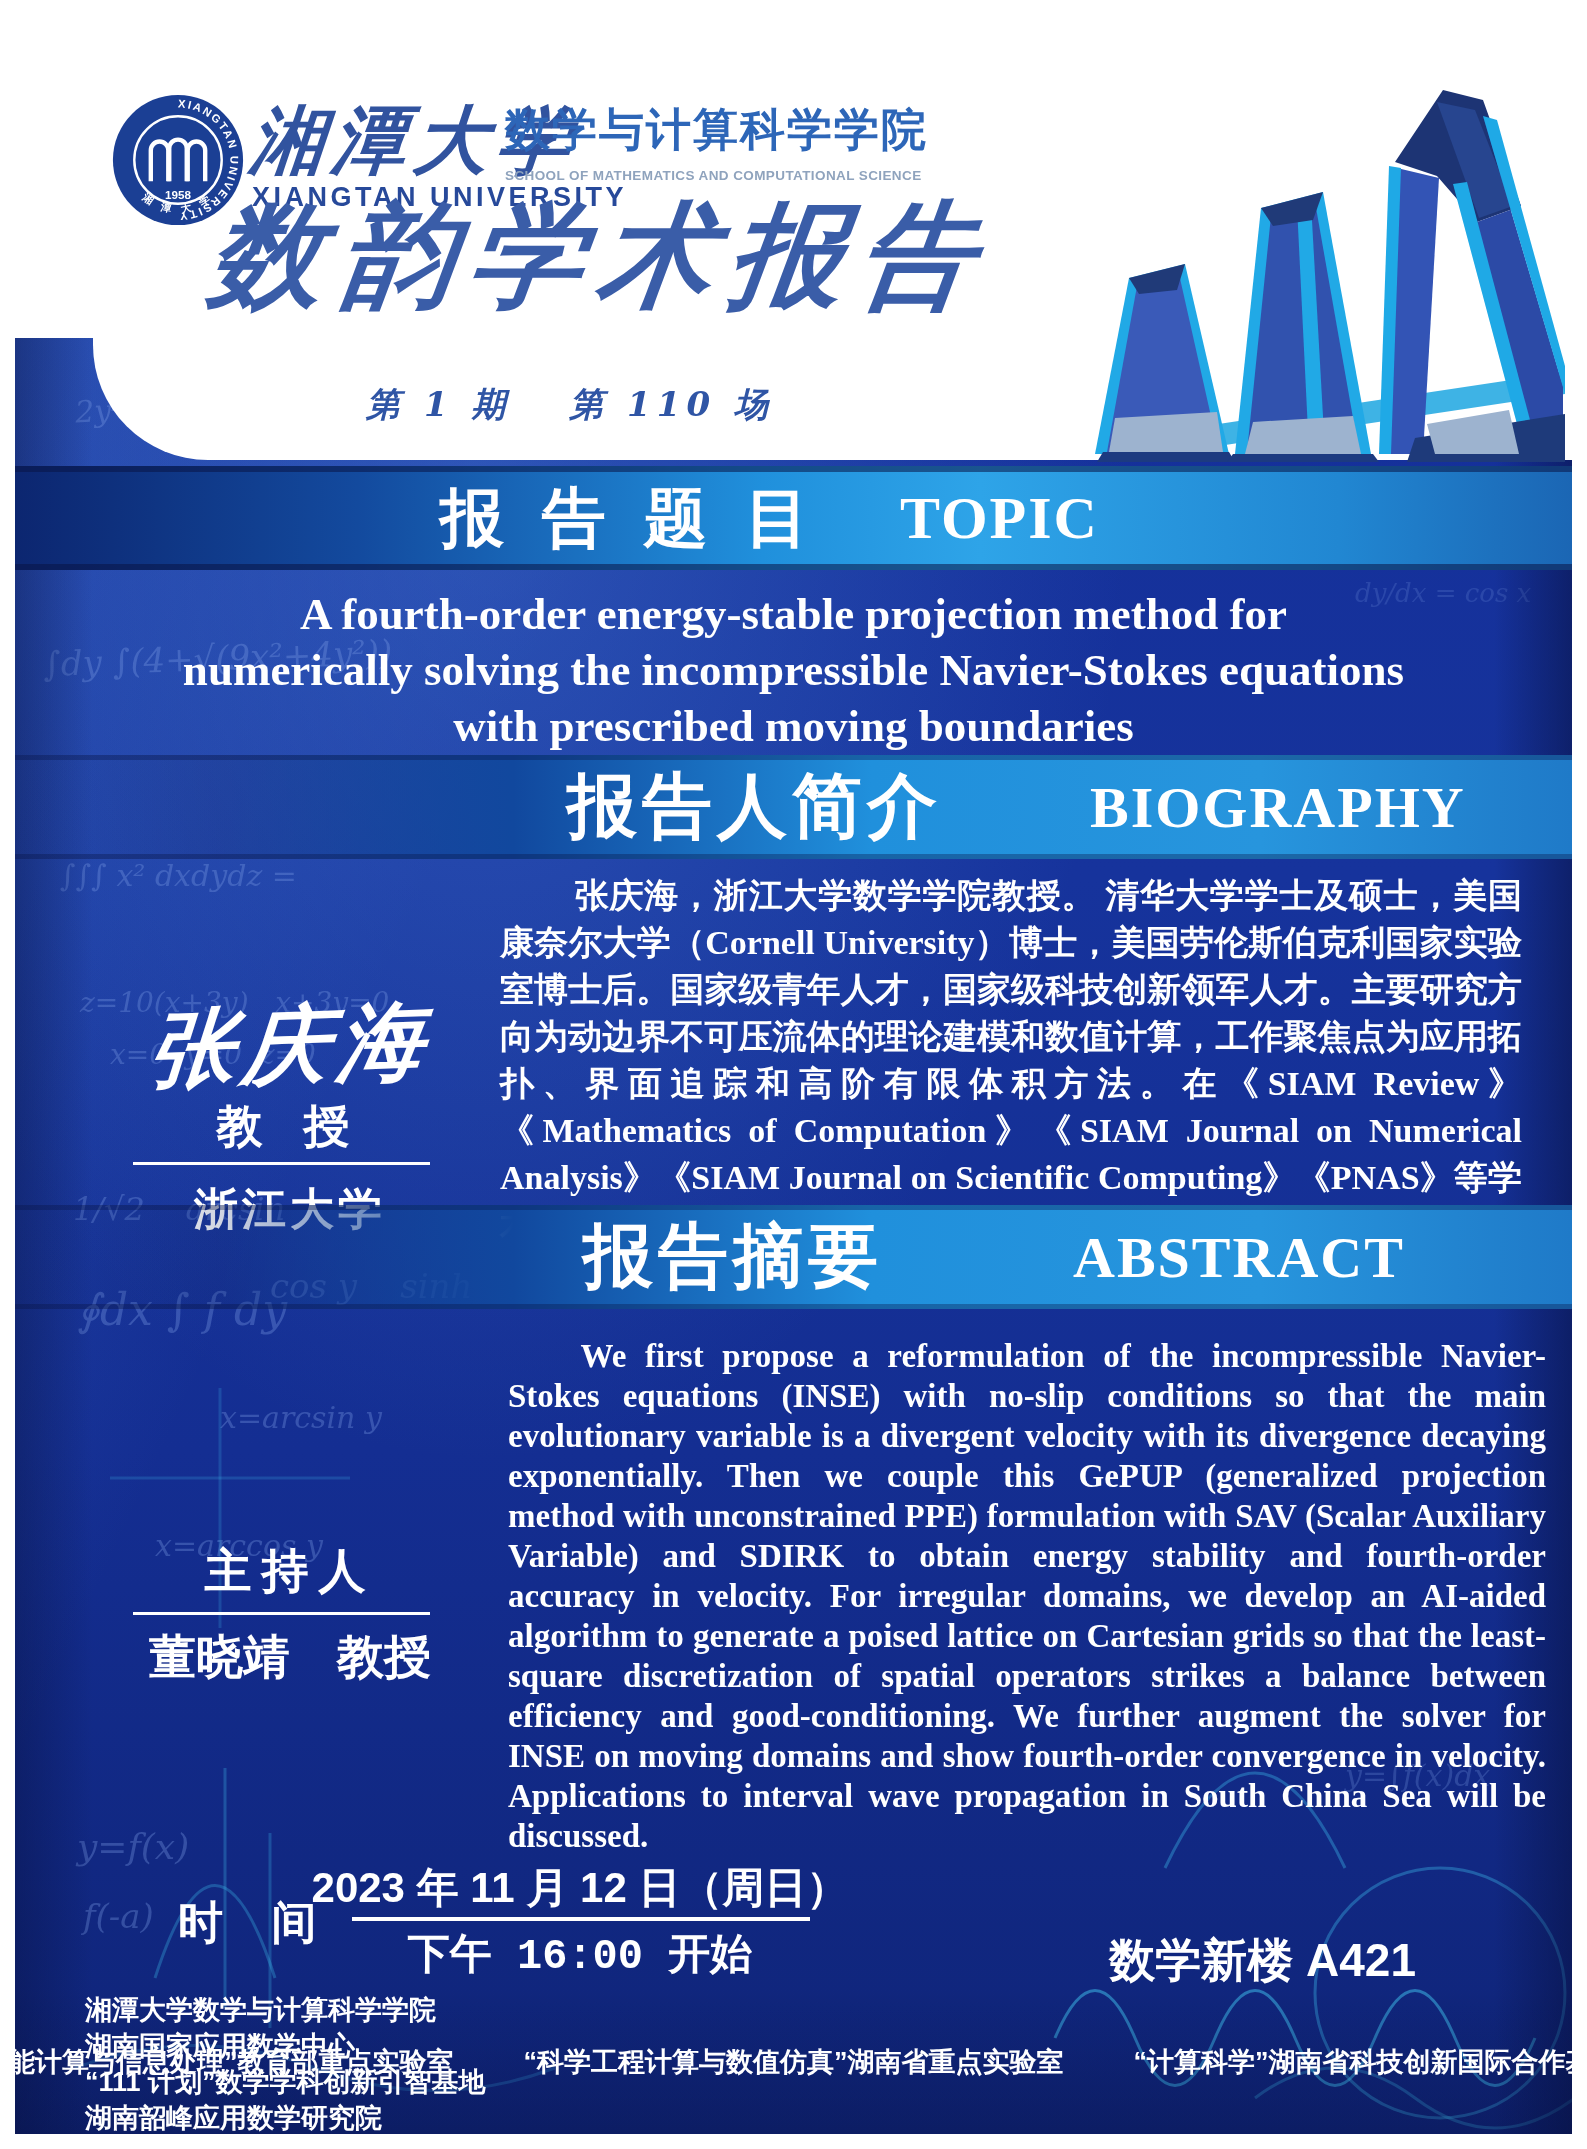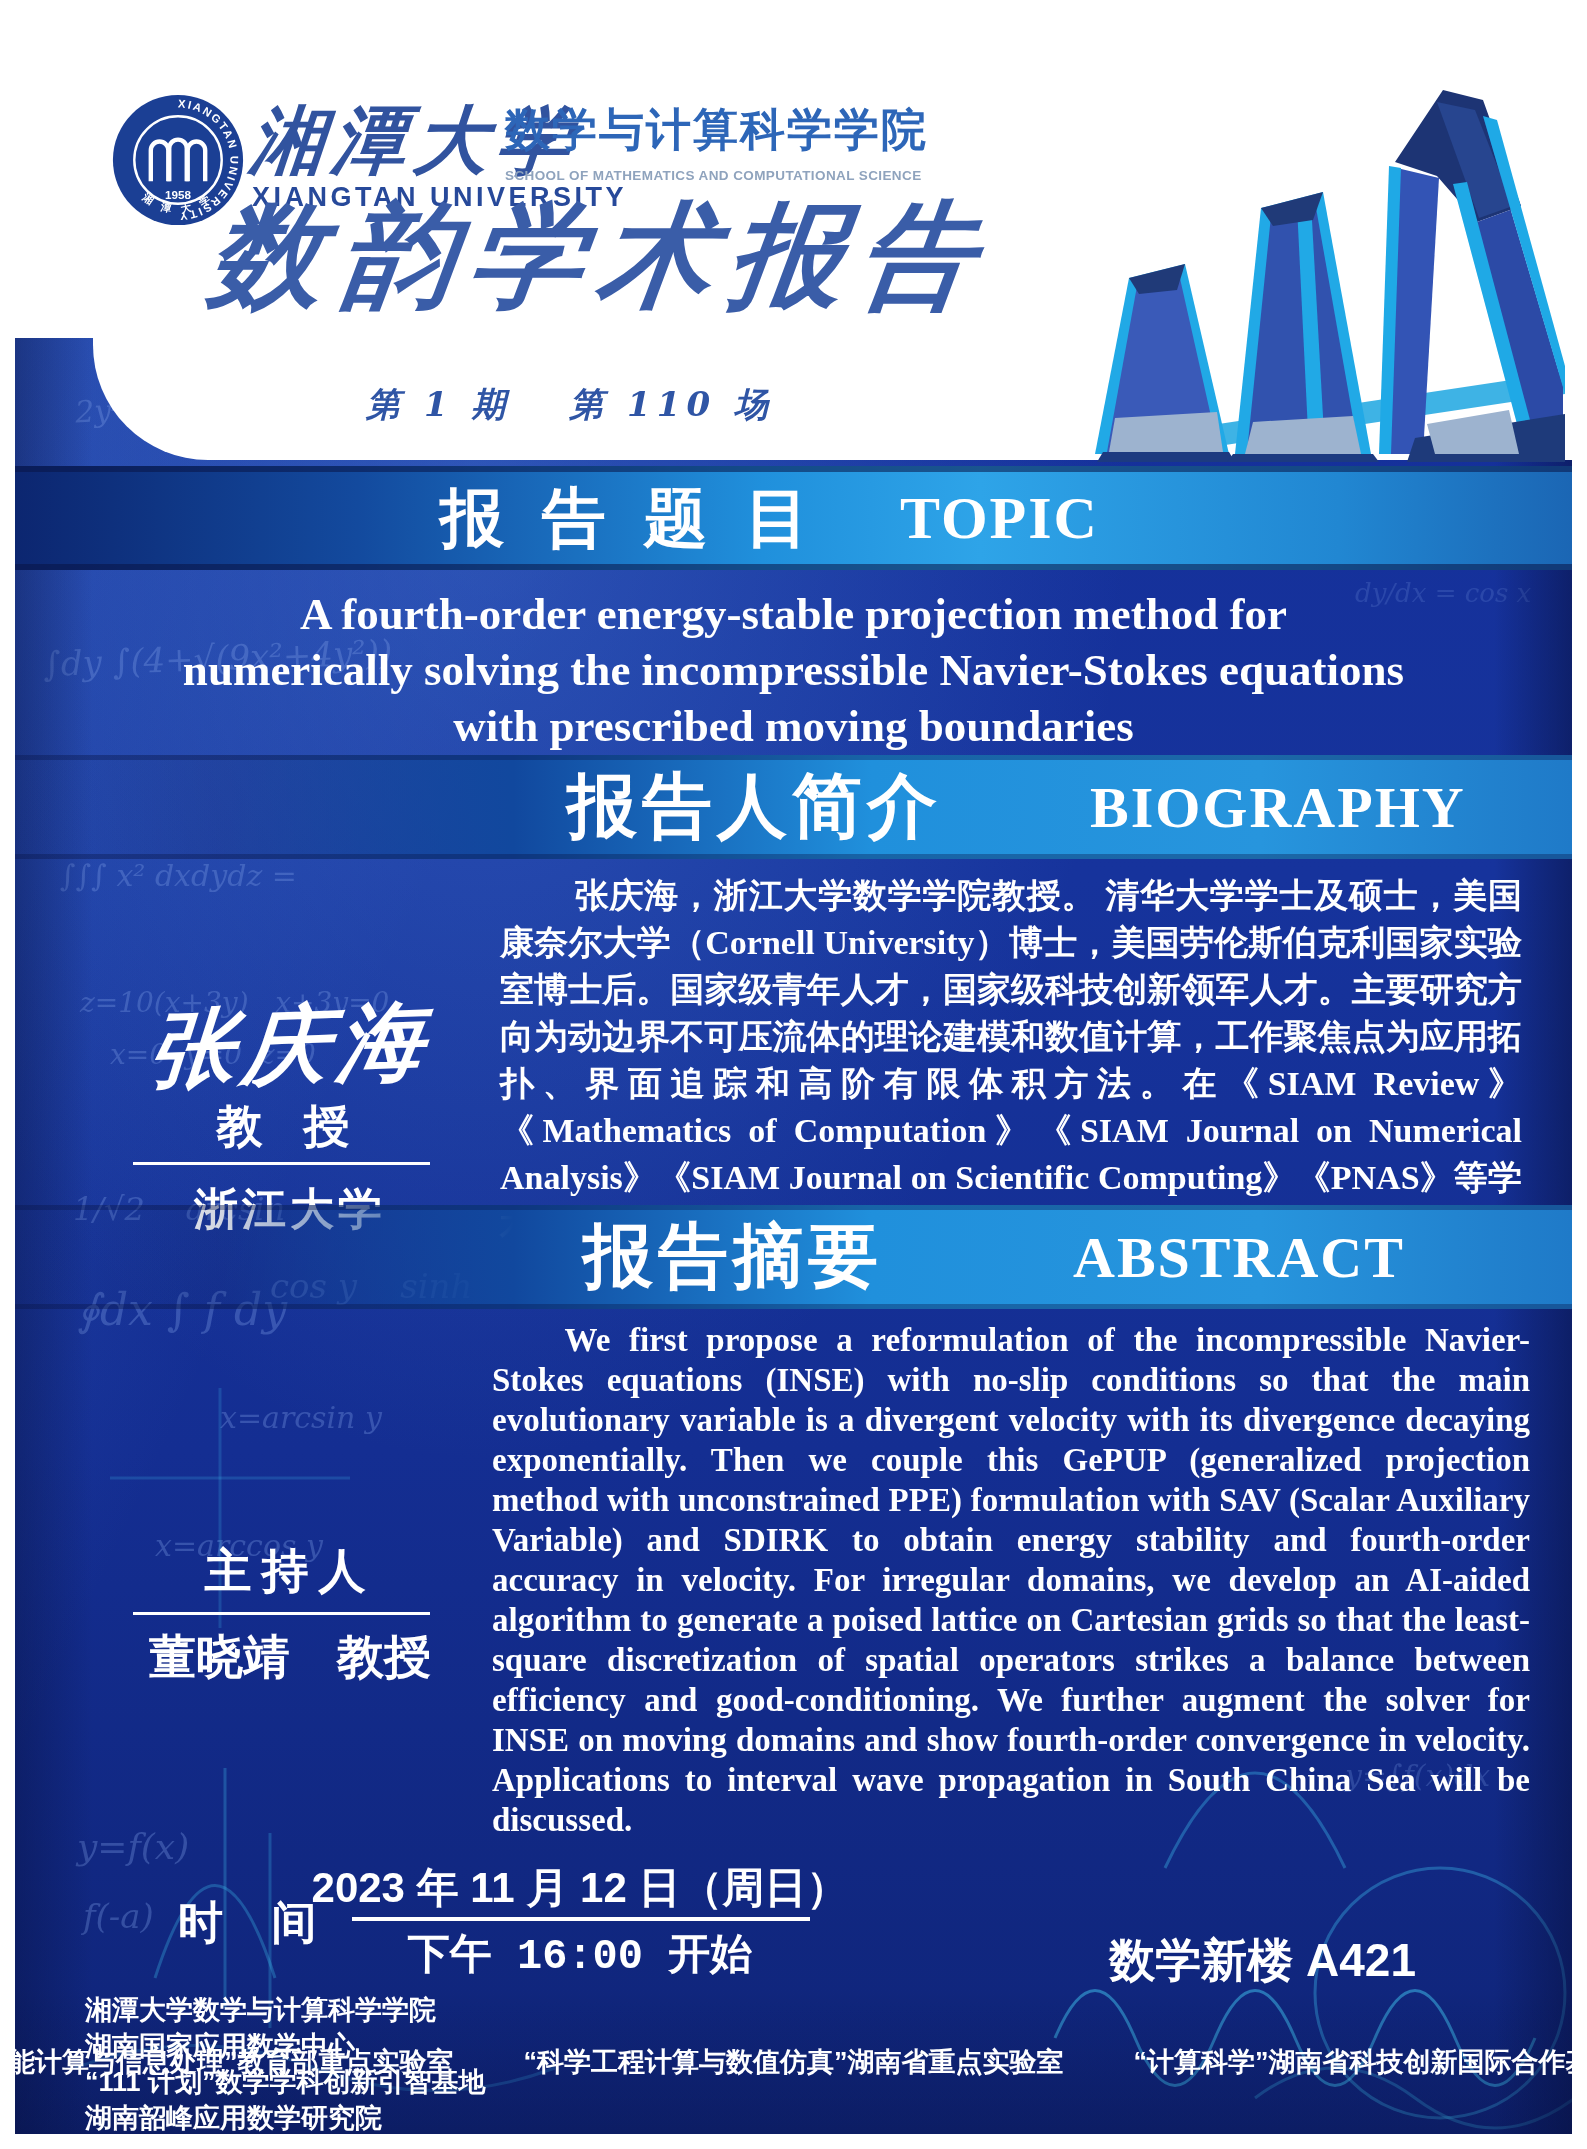--- a/index.html
+++ b/index.html
@@ -69,21 +69,21 @@
   .band-abs .en{left:1058px;font-size:58px;}
   
   .topic-title{position:absolute;left:60px;right:60px;top:586px;z-index:2;text-align:center;
     color:#fff;font-family:"Liberation Serif",serif;font-weight:bold;}
   .topic-title div{font-size:45px;line-height:56px;}
   .bio-text{position:absolute;left:500px;width:1022px;top:872px;z-index:2;color:#fff;
     font-family:"Liberation Serif",serif;font-weight:bold;font-size:34px;line-height:47px;
     text-align:justify;text-indent:2.2em;margin:0;}
   .abs-text{position:absolute;left:492px;width:1038px;top:1320px;z-index:2;color:#fff;
     font-family:"Liberation Serif",serif;font-weight:bold;font-size:33px;line-height:40px;
-    text-align:justify;text-indent:2.2em;margin:0;}
+    text-align:justify;text-indent:2.2em;margin:16px;}
   .speaker-name{position:absolute;left:140px;top:988px;width:300px;z-index:2;text-align:center;
     color:#fff;font-family:"Liberation Serif",serif;font-weight:900;font-style:italic;
     font-size:86px;letter-spacing:8px;transform:skewX(-6deg) rotate(-2deg);white-space:pre;}
   .speaker-title{position:absolute;left:140px;top:1096px;width:300px;z-index:2;text-align:center;
     color:#fff;font-weight:bold;font-size:46px;letter-spacing:14px;white-space:pre;}
   .rule{position:absolute;height:3px;background:#fff;z-index:2;}
   .rule-speaker{left:133px;top:1162px;width:297px;}
   .speaker-aff{position:absolute;left:140px;top:1180px;width:300px;z-index:2;text-align:center;
     color:#fff;font-weight:bold;font-size:44px;letter-spacing:4px;}
   .host-label{position:absolute;left:140px;top:1540px;width:300px;z-index:2;text-align:center;

